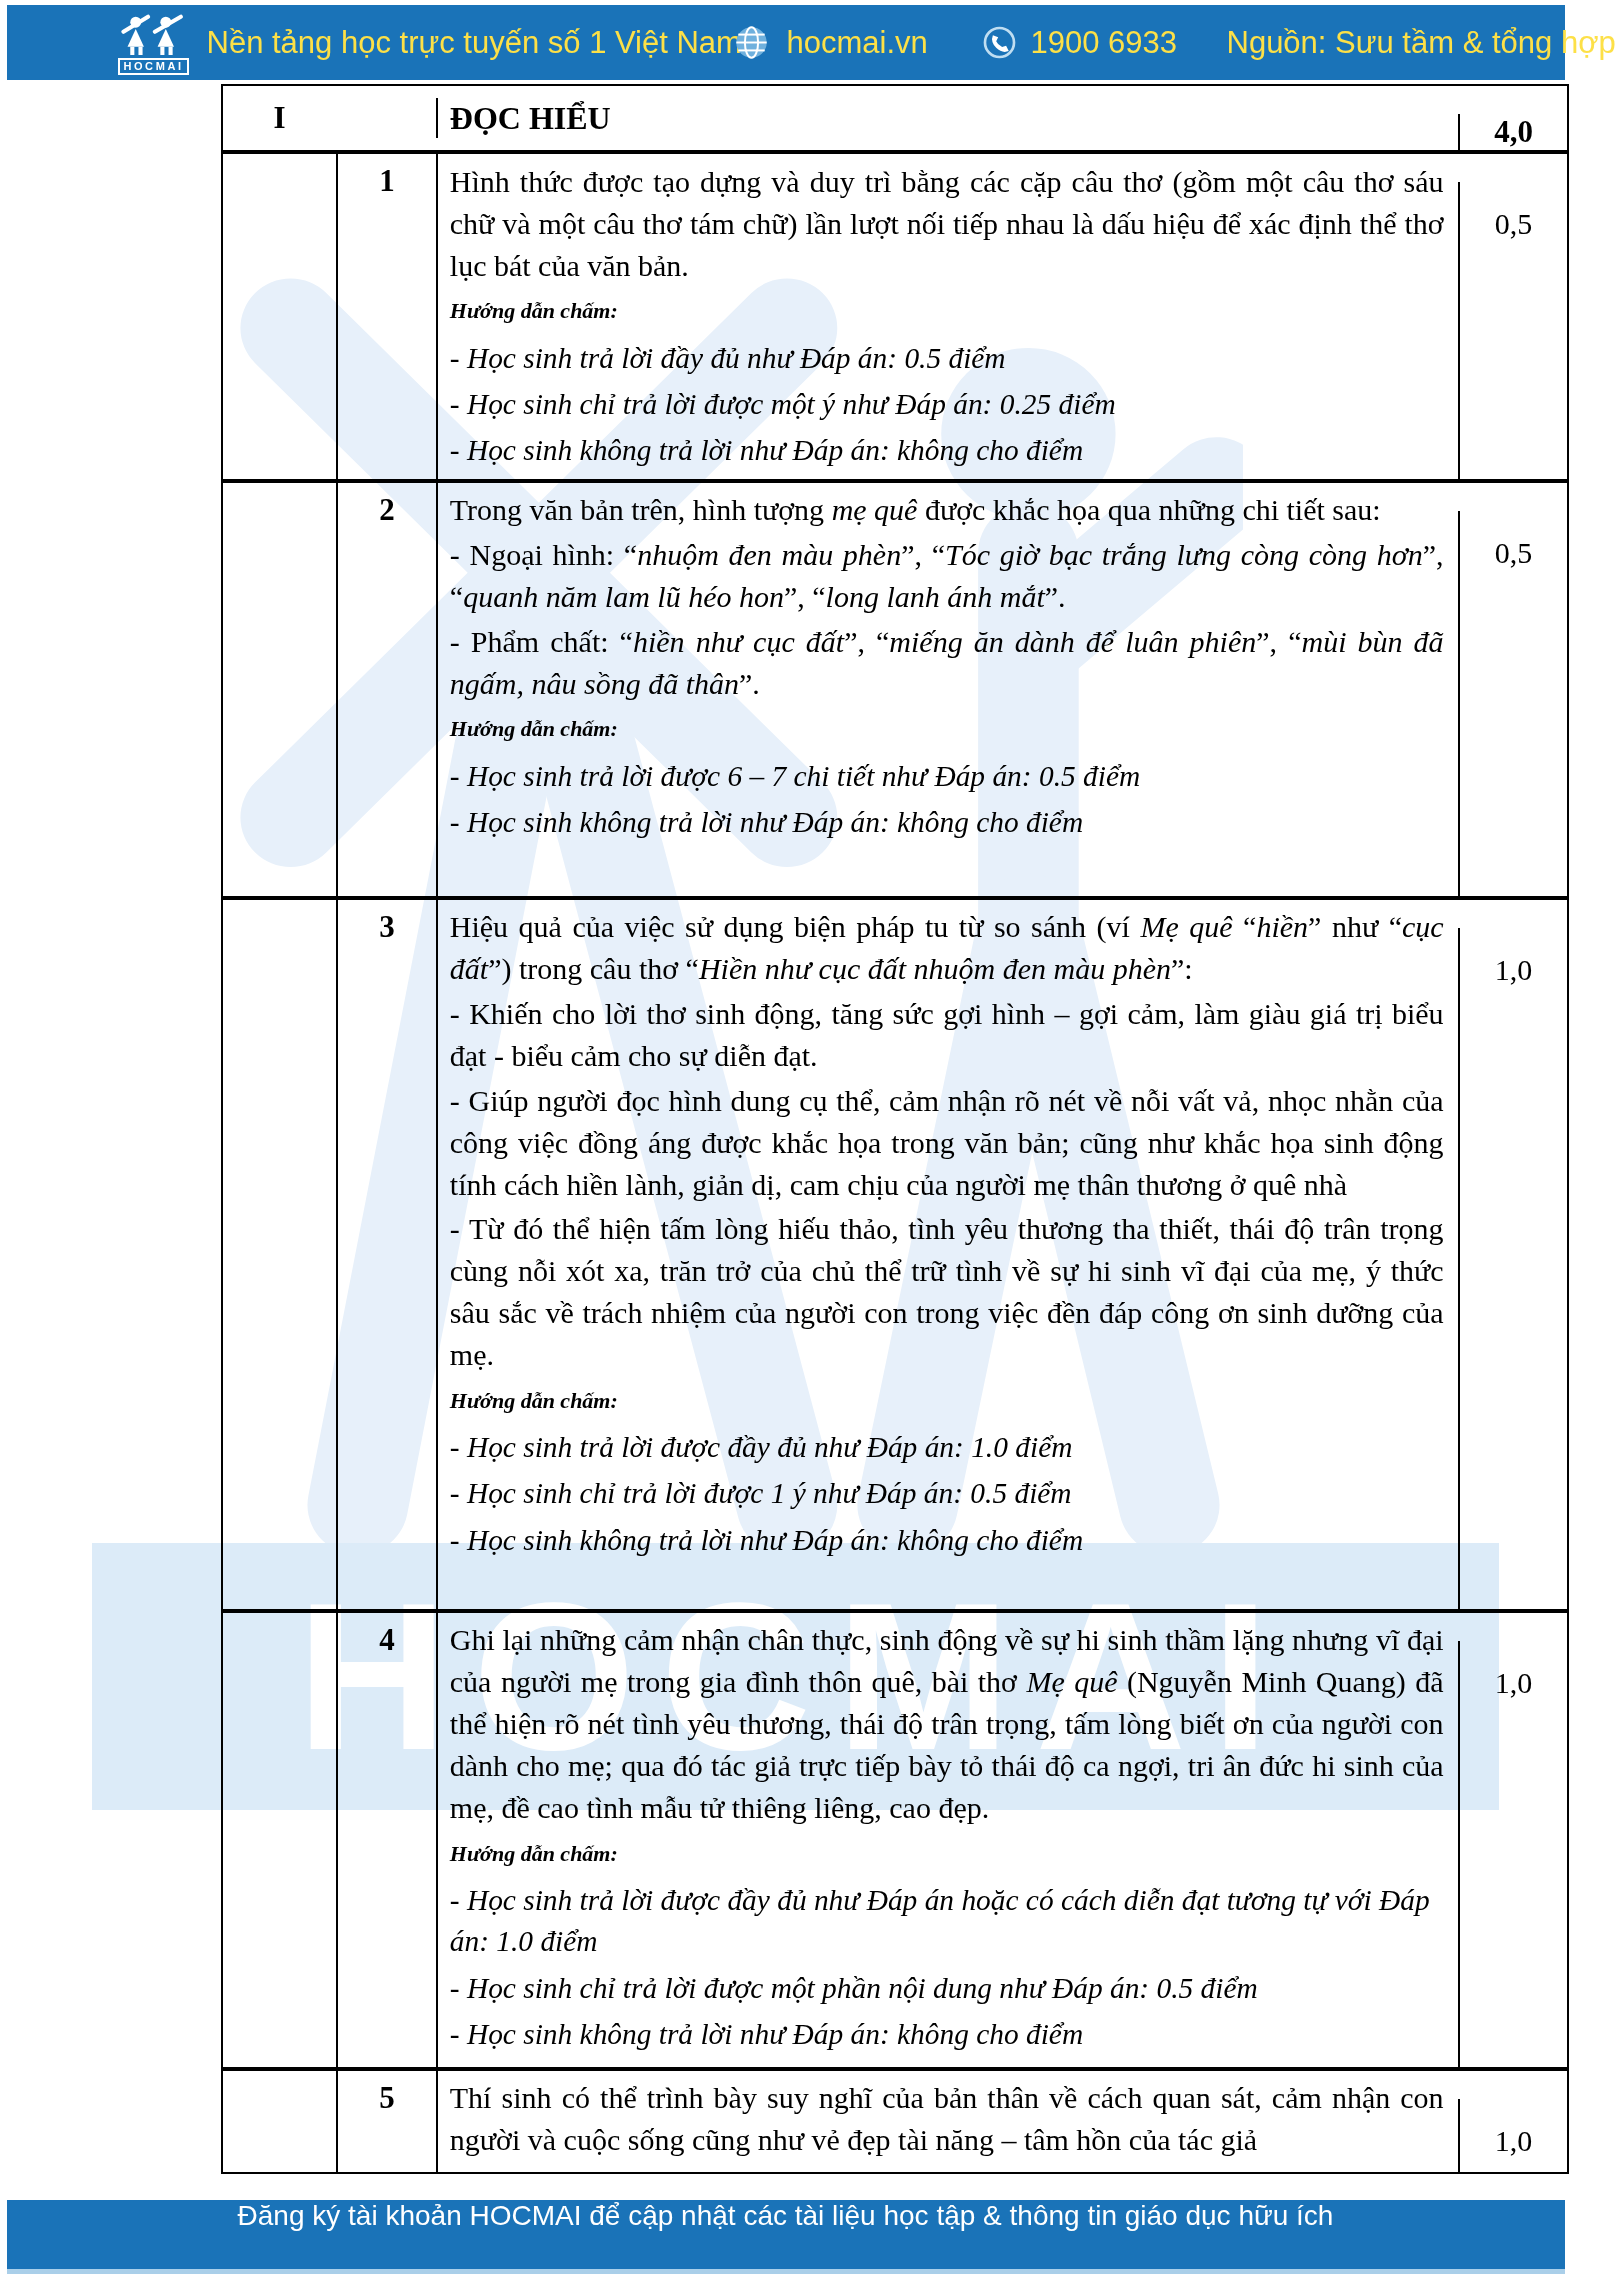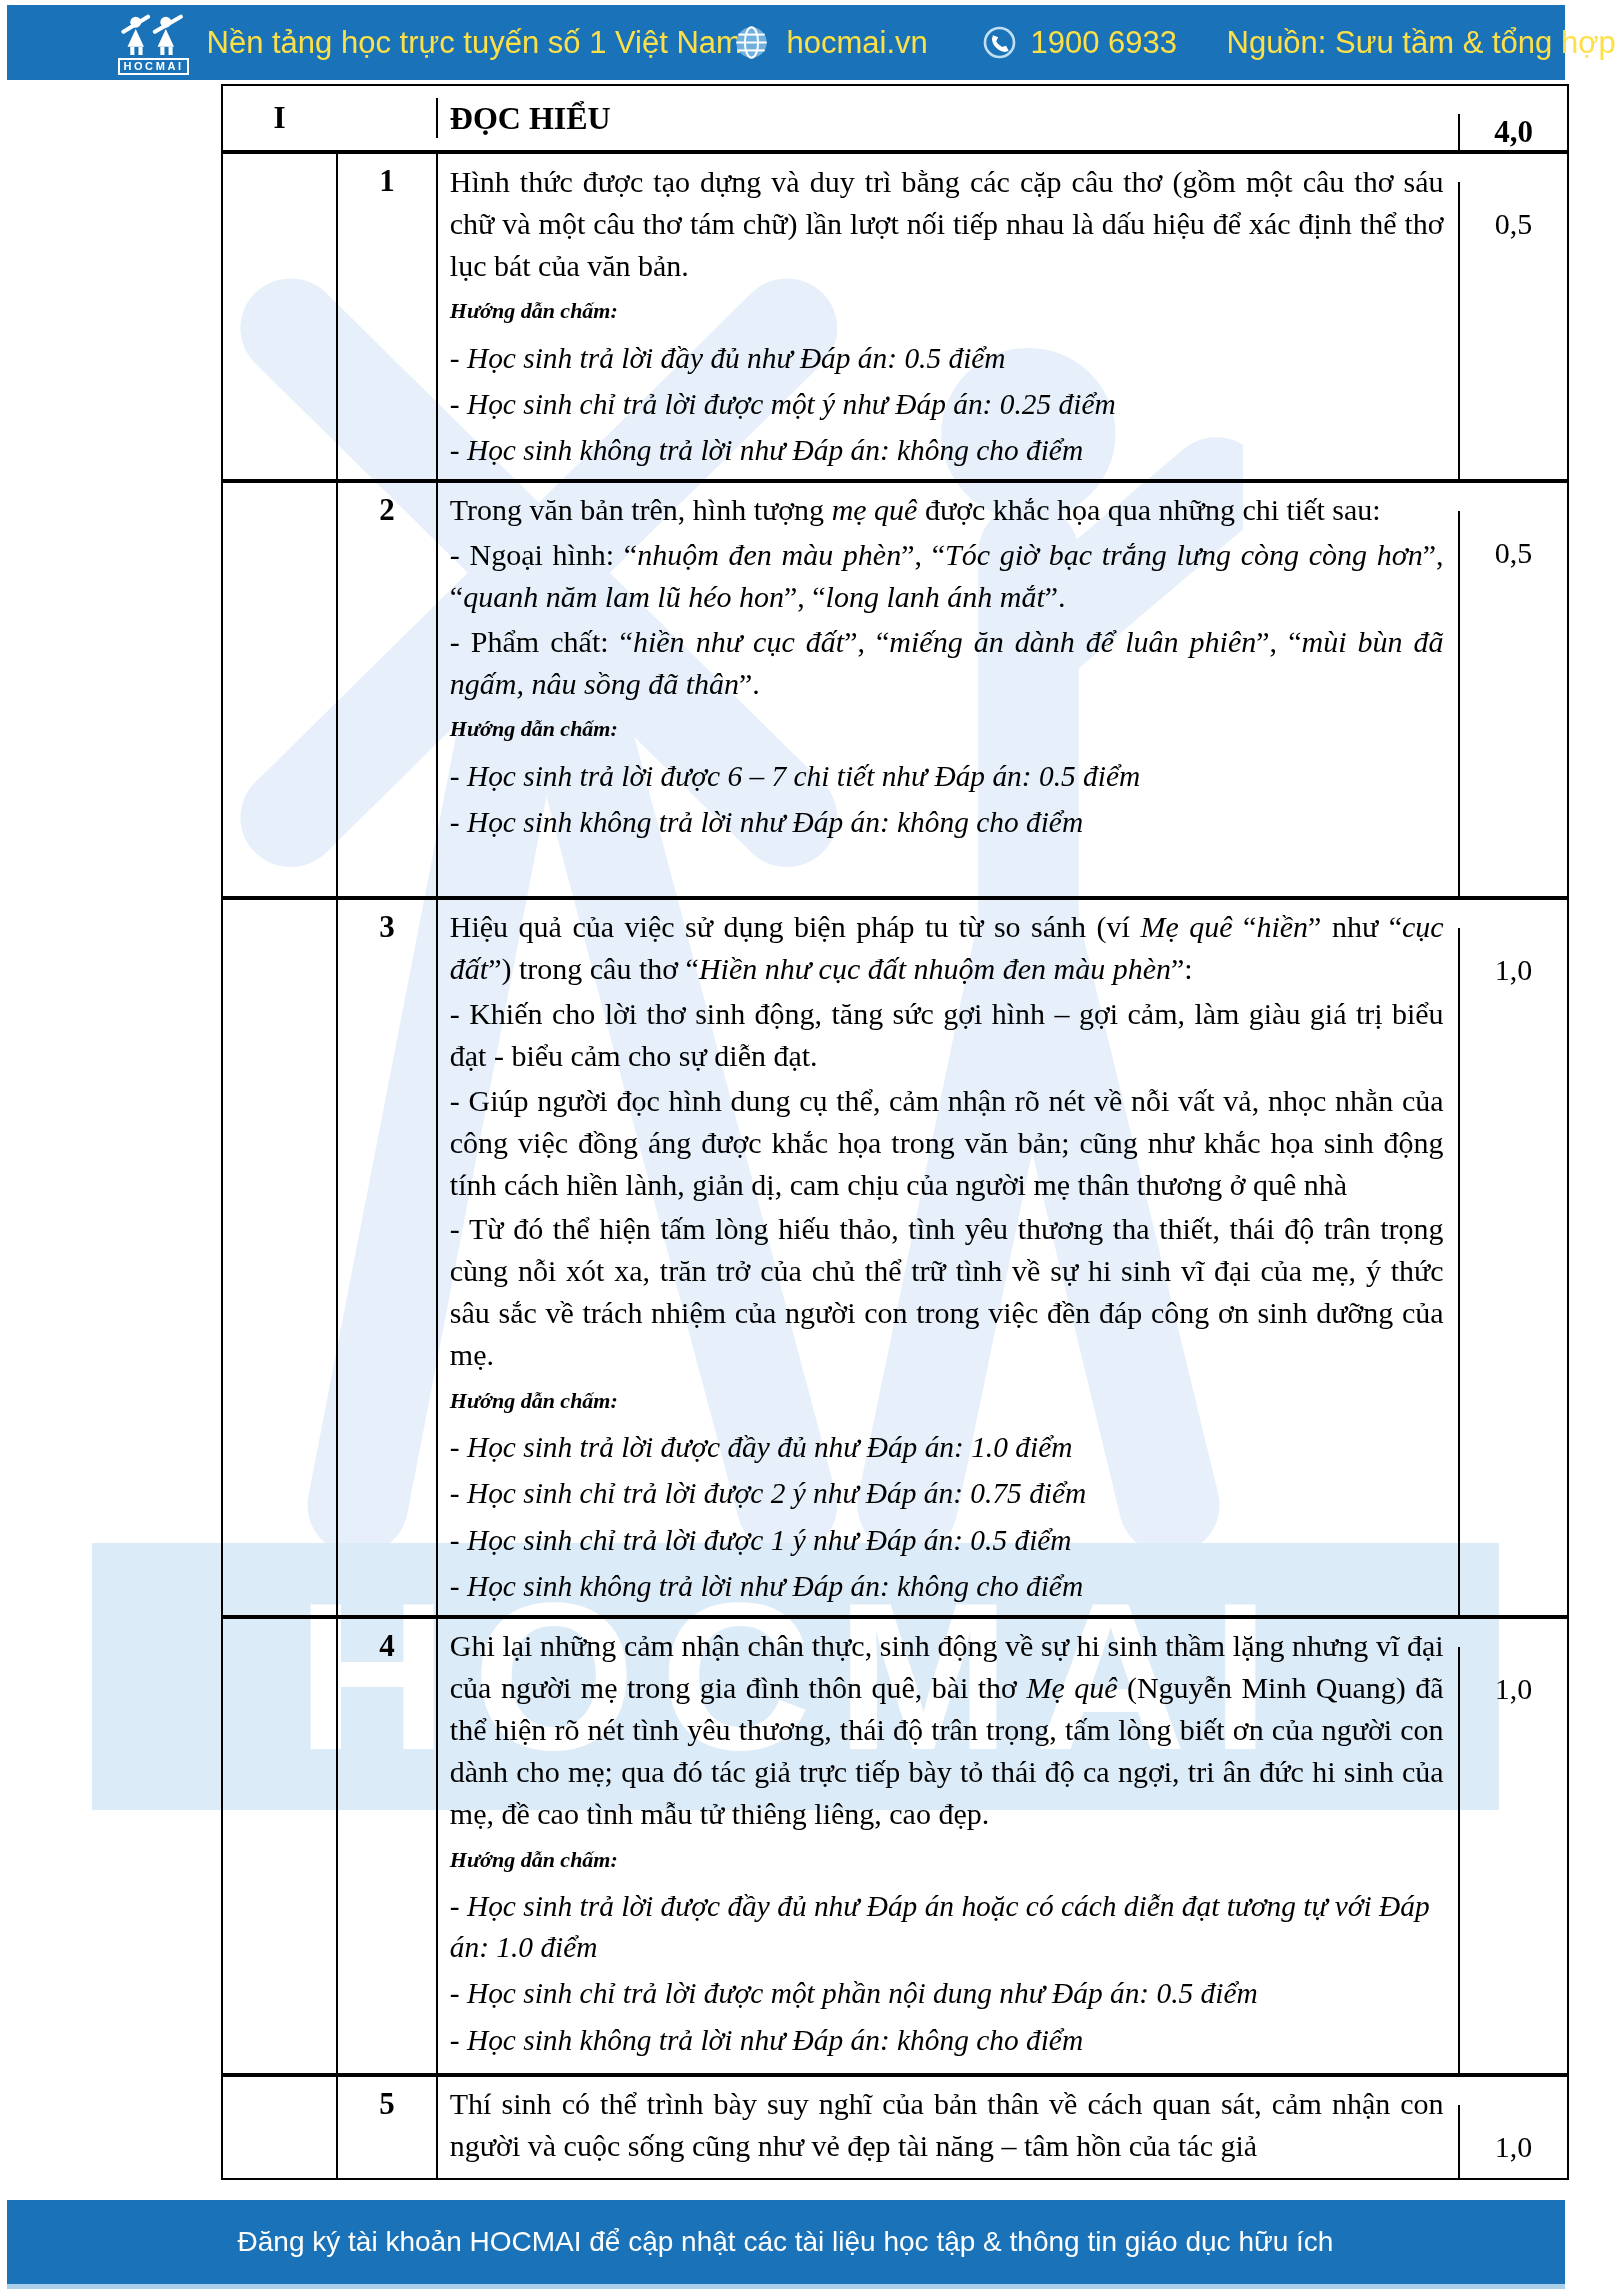--- a/index.html
+++ b/index.html
@@ -1,20 +1,20 @@
 <!DOCTYPE html>
 <html style="font-size:10.5px"><head>
 <meta charset="utf-8">
 <style>
   html,body{margin:0;padding:0;}
   body{width:1622px;height:2295px;background:#fff;position:relative;overflow:hidden;
        font-family:"Liberation Serif","DejaVu Serif",serif;color:#000;}
   .bar{position:absolute;left:6.5px;width:1558px;background:#1a73b8;z-index:3;}
   #header{top:5.2px;height:75px;}
-  #footer{top:2200px;height:84px;display:flex;align-items:center;justify-content:center;}
+  #footer{top:2200px;height:69px;display:flex;justify-content:center;}
   #footer .shadow{position:absolute;left:0;bottom:-5.2px;width:100%;height:5.2px;background:#aacfe9;}
   .hitem{position:absolute;color:#fde047;font-family:"Liberation Sans","DejaVu Sans",sans-serif;
          font-size:31px;line-height:75px;white-space:nowrap;}
   .footer-text{color:#fff;font-family:"Liberation Sans","DejaVu Sans",sans-serif;font-size:28px;}
   .logo{position:absolute;left:98px;top:9.2px;width:98px;height:60px;text-align:center;}
   .logo-box{display:inline-block;border:2px solid #fff;color:#fff;background:#1a73b8;
             font-family:"Liberation Sans","DejaVu Sans",sans-serif;font-size:11px;font-weight:bold;
             letter-spacing:2.6px;line-height:1.2;padding:0 3.3px;margin-top:0.7px;}
   .icon-circle{position:absolute;top:21px;}
   
@@ -144,21 +144,20 @@
   <div class="trow r3">
     <div class="tcell c1"></div>
     <div class="tcell c2 qnum">3</div>
     <div class="tcell c3 body-text">
       <p class="para"><span>Hiệu quả của việc sử dụng biện pháp tu từ so sánh (ví </span><span style="font-style: italic;">Mẹ quê</span><span> “</span><span style="font-style: italic;">hiền</span><span>” như “</span><span style="font-style: italic;">cục đất</span><span>”) trong câu thơ “</span><span style="font-style: italic;">Hiền như cục đất nhuộm đen màu phèn</span><span>”:</span></p>
       <p class="para"><span>- Khiến cho lời thơ sinh động, tăng sức gợi hình – gợi cảm, làm giàu giá trị biểu đạt - biểu cảm cho sự diễn đạt.</span></p>
       <p class="para"><span>- Giúp người đọc hình dung cụ thể, cảm nhận rõ nét về nỗi vất vả, nhọc nhằn của công việc đồng áng được khắc họa trong văn bản; cũng như khắc họa sinh động tính cách hiền lành, giản dị, cam chịu của người mẹ thân thương ở quê nhà</span></p>
       <p class="para"><span>- Từ đó thể hiện tấm lòng hiếu thảo, tình yêu thương tha thiết, thái độ trân trọng cùng nỗi xót xa, trăn trở của chủ thể trữ tình về sự hi sinh vĩ đại của mẹ, ý thức sâu sắc về trách nhiệm của người con trong việc đền đáp công ơn sinh dưỡng của mẹ.</span></p>
       <div class="guide-title">Hướng dẫn chấm:</div>
       <div class="guide-item">- Học sinh trả lời được đầy đủ như Đáp án: 1.0 điểm</div>
-      <div class="guide-item">- Học sinh chỉ trả lời được 2 ý như Đáp án: 0.75 điểm</div>
       <div class="guide-item">- Học sinh chỉ trả lời được 1 ý như Đáp án: 0.5 điểm</div>
       <div class="guide-item">- Học sinh không trả lời như Đáp án: không cho điểm</div>
     </div>
     <div class="tcell c4 score">1,0</div>
   </div>
 
   <div class="trow r4">
     <div class="tcell c1"></div>
     <div class="tcell c2 qnum">4</div>
     <div class="tcell c3 body-text">

